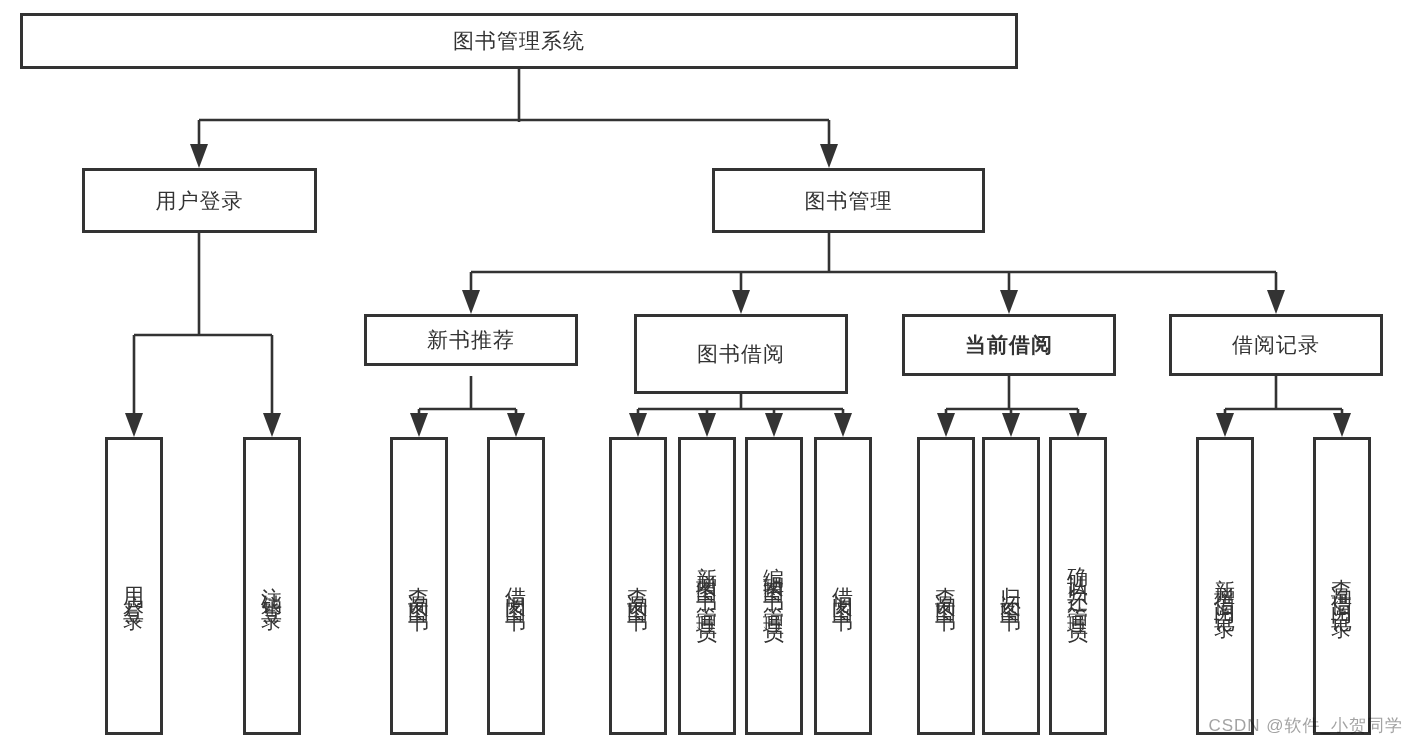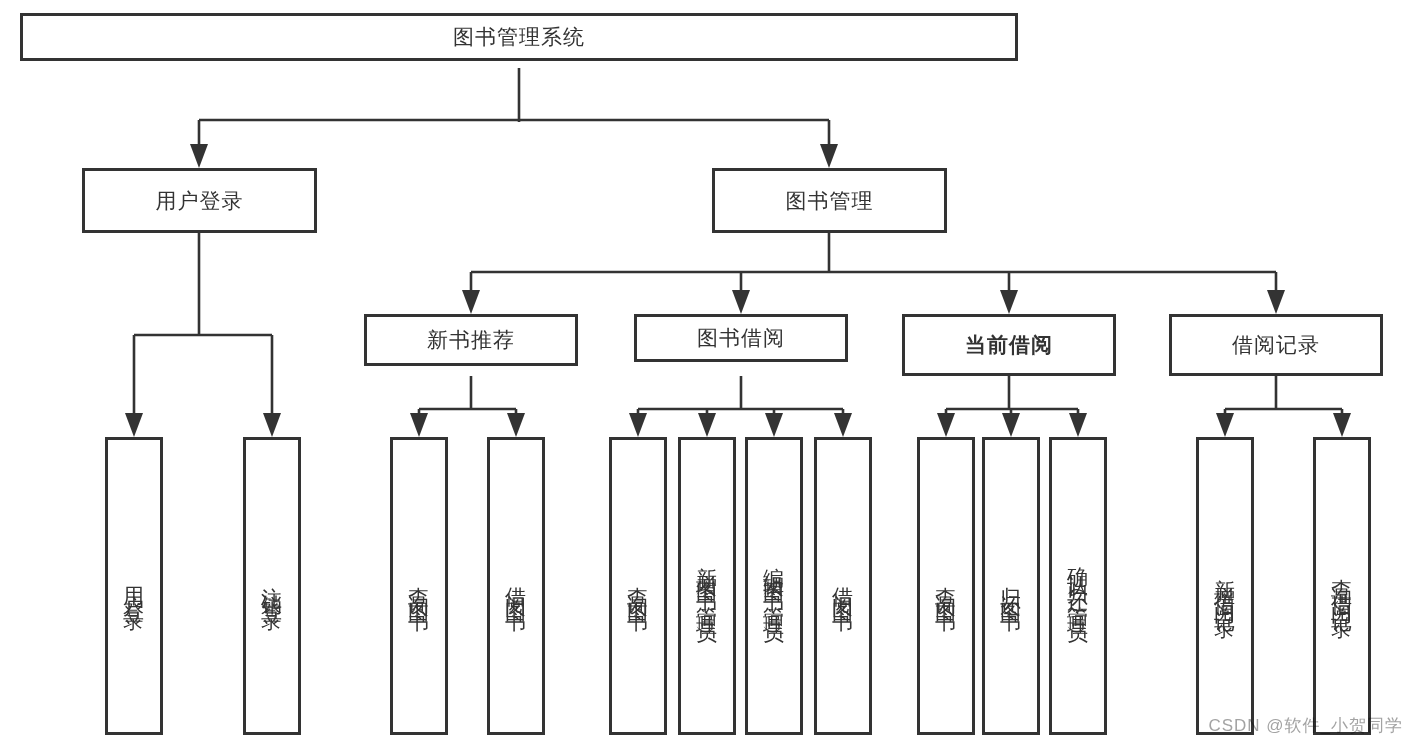--- a/index.html
+++ b/index.html
@@ -87,27 +87,27 @@
     <path class="wire" d="M1009,376 V409 M946,409 H1078 M946,409 V419 M1011,409 V419 M1078,409 V419"></path>
     <polygon class="arrow" points="937,413 955,413 946,437"></polygon>
     <polygon class="arrow" points="1002,413 1020,413 1011,437"></polygon>
     <polygon class="arrow" points="1069,413 1087,413 1078,437"></polygon>
 
     <path class="wire" d="M1276,376 V409 M1225,409 H1342 M1225,409 V419 M1342,409 V419"></path>
     <polygon class="arrow" points="1216,413 1234,413 1225,437"></polygon>
     <polygon class="arrow" points="1333,413 1351,413 1342,437"></polygon>
   </svg>
 
-  <div class="box" style="left:20px; top:13px; width:998px; height:48px;">图书管理系统</div>
+  <div class="box" style="left:20px; top:13px; width:998px; height:56px;">图书管理系统</div>
 
   <div class="box" style="left:82px; top:168px; width:235px; height:65px;">用户登录</div>
-  <div class="box" style="left:712px; top:168px; width:235px; height:65px;">图书管理</div>
+  <div class="box" style="left:712px; top:168px; width:273px; height:65px;">图书管理</div>
 
   <div class="box" style="left:364px; top:314px; width:214px; height:52px;">新书推荐</div>
-  <div class="box" style="left:634px; top:314px; width:214px; height:48px;">图书借阅</div>
+  <div class="box" style="left:634px; top:314px; width:214px; height:80px;">图书借阅</div>
   <div class="box" style="left:902px; top:314px; width:214px; height:62px;font-weight:bold;">当前借阅</div>
   <div class="box" style="left:1169px; top:314px; width:214px; height:62px;">借阅记录</div>
 
   <div class="box leaf" style="left:105px; top:437px; width:58px; height:298px;">用户登录</div>
   <div class="box leaf" style="left:243px; top:437px; width:58px; height:298px;">注销登录</div>
 
   <div class="box leaf" style="left:390px; top:437px; width:58px; height:298px;">查询图书</div>
   <div class="box leaf" style="left:487px; top:437px; width:58px; height:298px;">借阅图书</div>
 
   <div class="box leaf" style="left:609px; top:437px; width:58px; height:298px;">查询图书</div>

